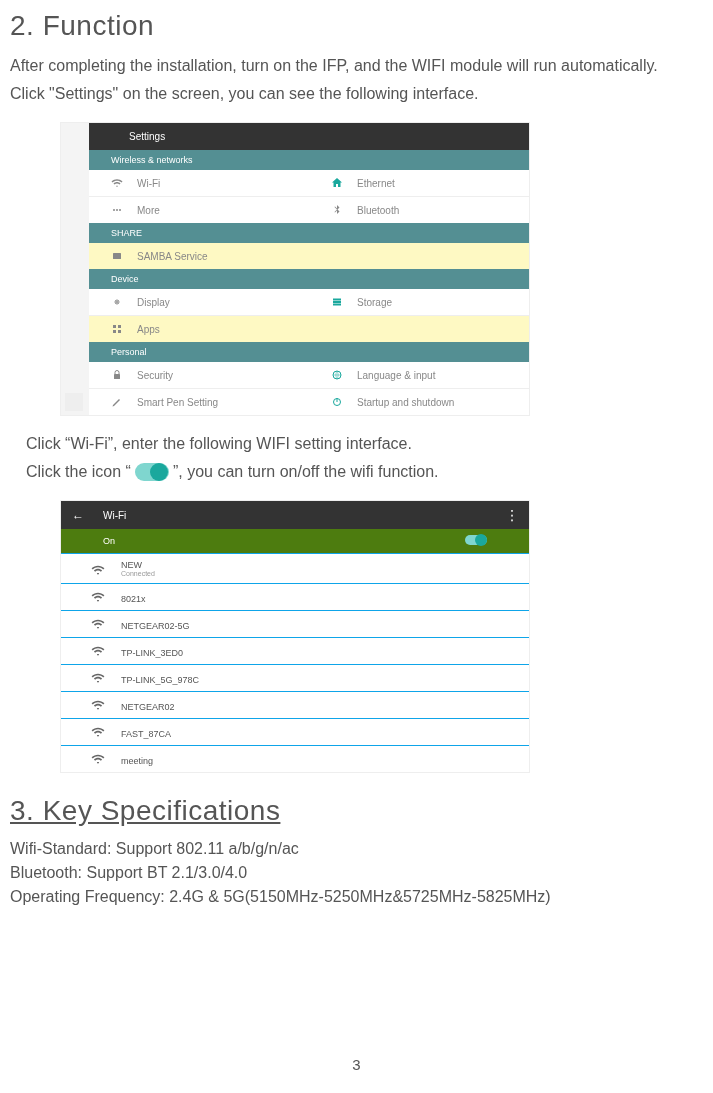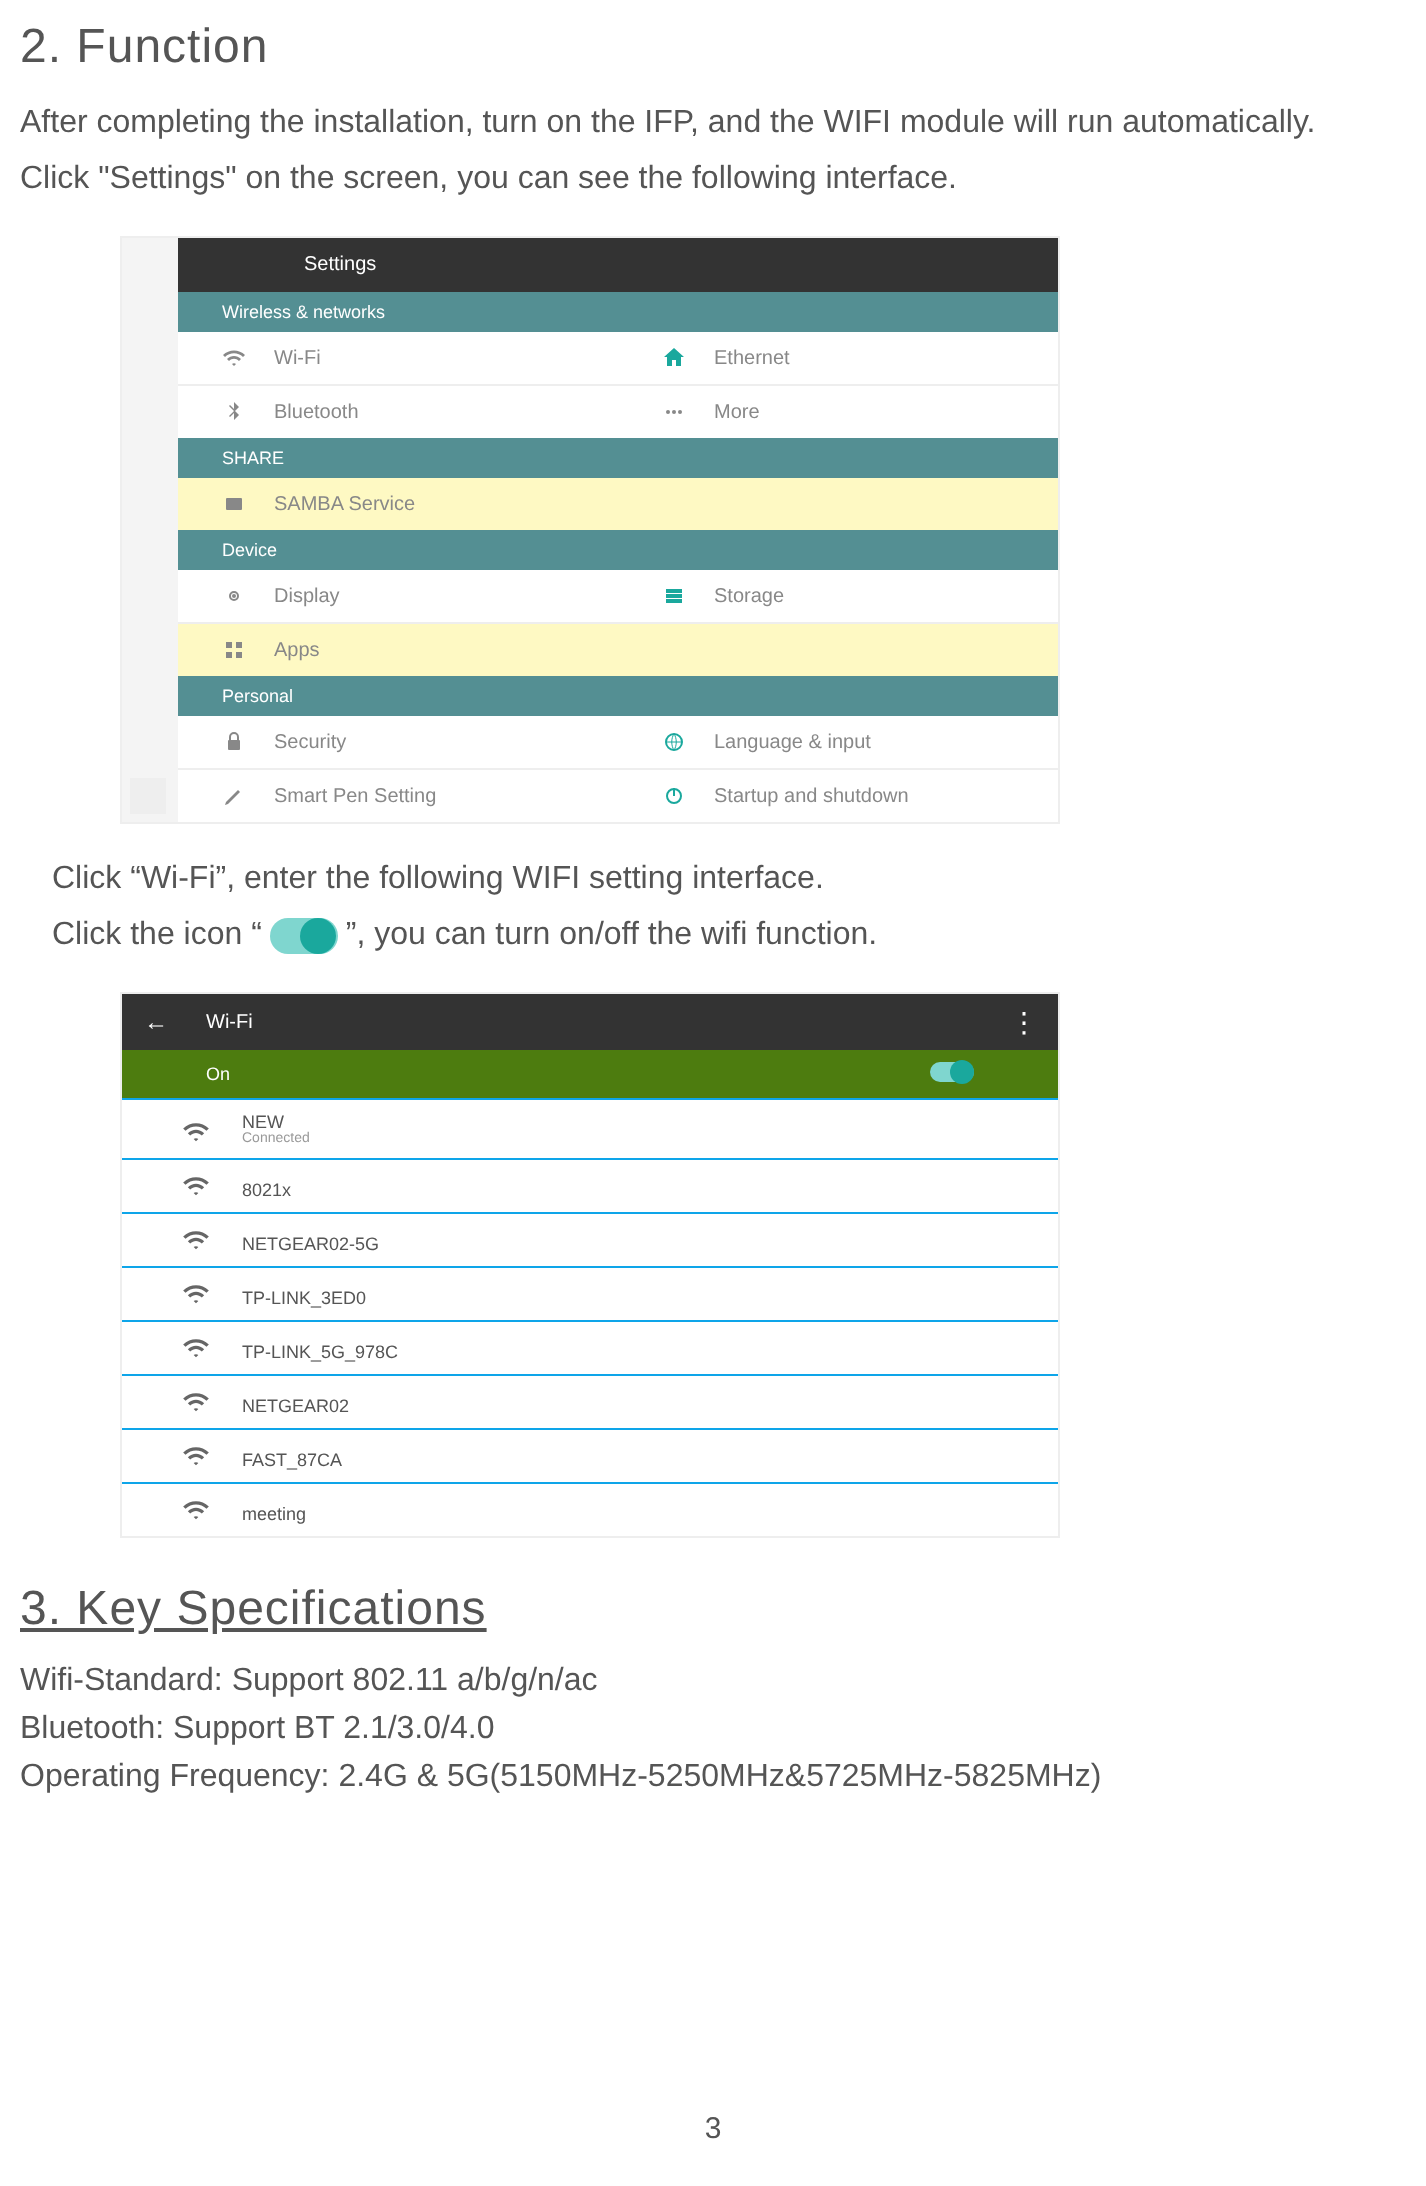--- a/index.html
+++ b/index.html
@@ -1,23 +1,23 @@
 <!DOCTYPE html>
 <html><head>
 <meta charset="utf-8">
 <style>
   * { box-sizing: border-box; margin: 0; padding: 0; }
   body { font-family: Arial, Helvetica, sans-serif; width: 713px; height: 1093px; background: #fff; color: #444; position: relative; }
   .page { padding: 10px 10px 0 10px; }
-  h2 { font-size: 24px; font-weight: 400; color: #555; letter-spacing: 0.5px; margin-bottom: 10px; }
+  h2 { font-size: 28px; font-weight: 400; color: #555; letter-spacing: 0.5px; margin-bottom: 10px; }
   p.para { font-size: 16px; line-height: 28px; color: #555; }
   .shot { margin: 14px 0 14px 50px; border: 1px solid #eee; }
   
   .settings-shot { width: 470px; background: #f5f5f5; font-size: 10px; color: #888; }
-  .settings-hdr { background: #333; color: #fff; padding: 8px 63px; font-size: 10px; }
+  .settings-hdr { background: #333; color: #fff; padding: 8px 40px; font-size: 10px; }
   .section-hdr { background: #548f93; color: #fff; padding: 5px 22px; font-size: 9px; }
   .two-col { display: flex; background: #fff; }
   .two-col > div { flex: 1; display: flex; align-items: center; padding: 7px 10px 7px 22px; }
   .row1 { background: #fef9c3; display: flex; align-items: flex-end; padding: 7px 10px 7px 22px; }
   .border-b { border-bottom: 1px solid #eee; }
   .ic { width: 12px; height: 12px; margin-right: 14px; display: inline-flex; align-items: center; justify-content: center; }
   .ic svg { width: 12px; height: 12px; }
   .side-square { width: 18px; height: 18px; background: #eee; margin: 4px; }
   .settings-outer { display: flex; }
   .settings-side { width: 28px; background: #f4f4f4; display: flex; align-items: flex-end; }
@@ -79,34 +79,34 @@
                   <path fill="#1aa89d" d="M12 2l10 9h-3v9h-5v-6h-4v6H5v-9H2z"></path>
                 </svg>
               </span>
             <span>Ethernet</span>
           </div>
         </div>
         <div class="two-col">
           <div>
             <span class="ic">
                 <svg viewBox="0 0 24 24">
-                  <path fill="#888" d="M12 2l5 5-4 4 4 4-5 5V13l-4 4-1-1 5-5-5-5 1-1 4 4V2z"></path>
-                </svg>
-              </span>
-            <span>Bluetooth</span>
-          </div>
-          <div>
-            <span class="ic">
-                <svg viewBox="0 0 24 24">
                   <circle cx="6" cy="12" r="2" fill="#888"></circle>
                   <circle cx="12" cy="12" r="2" fill="#888"></circle>
                   <circle cx="18" cy="12" r="2" fill="#888"></circle>
                 </svg>
               </span>
             <span>More</span>
+          </div>
+          <div>
+            <span class="ic">
+                <svg viewBox="0 0 24 24">
+                  <path fill="#888" d="M12 2l5 5-4 4 4 4-5 5V13l-4 4-1-1 5-5-5-5 1-1 4 4V2z"></path>
+                </svg>
+              </span>
+            <span>Bluetooth</span>
           </div>
         </div>
 
         <div class="section-hdr">SHARE</div>
         <div class="row1">
           <span class="ic">
               <svg viewBox="0 0 24 24">
                 <rect x="4" y="6" width="16" height="12" rx="1" fill="#888"></rect>
               </svg>
             </span>

